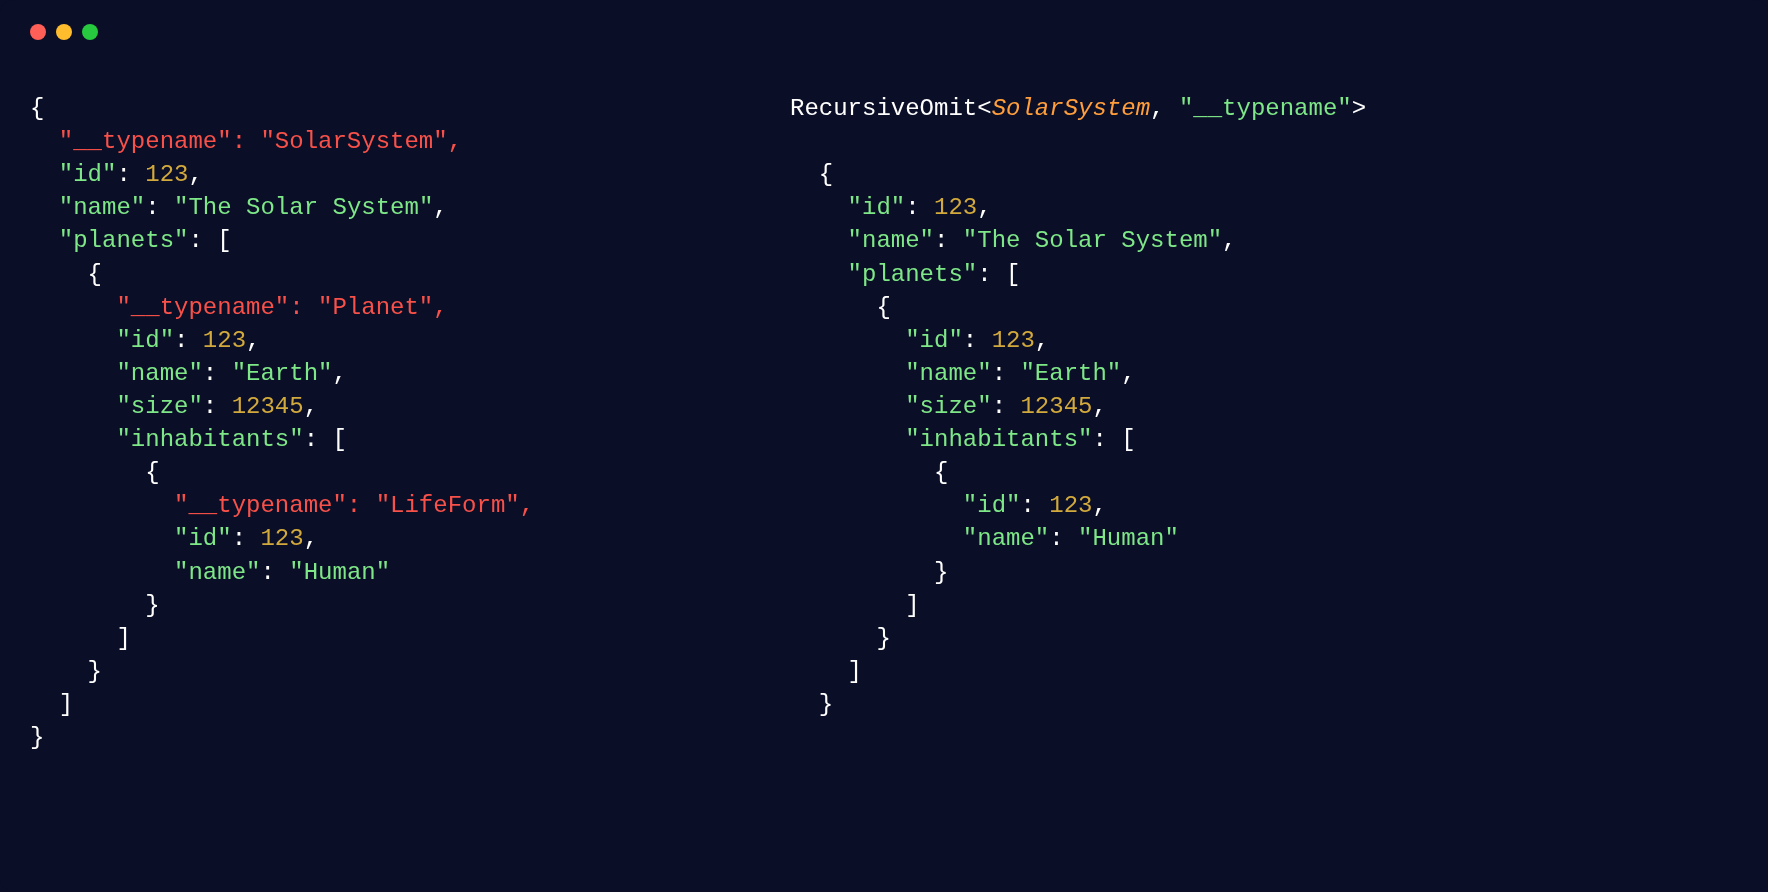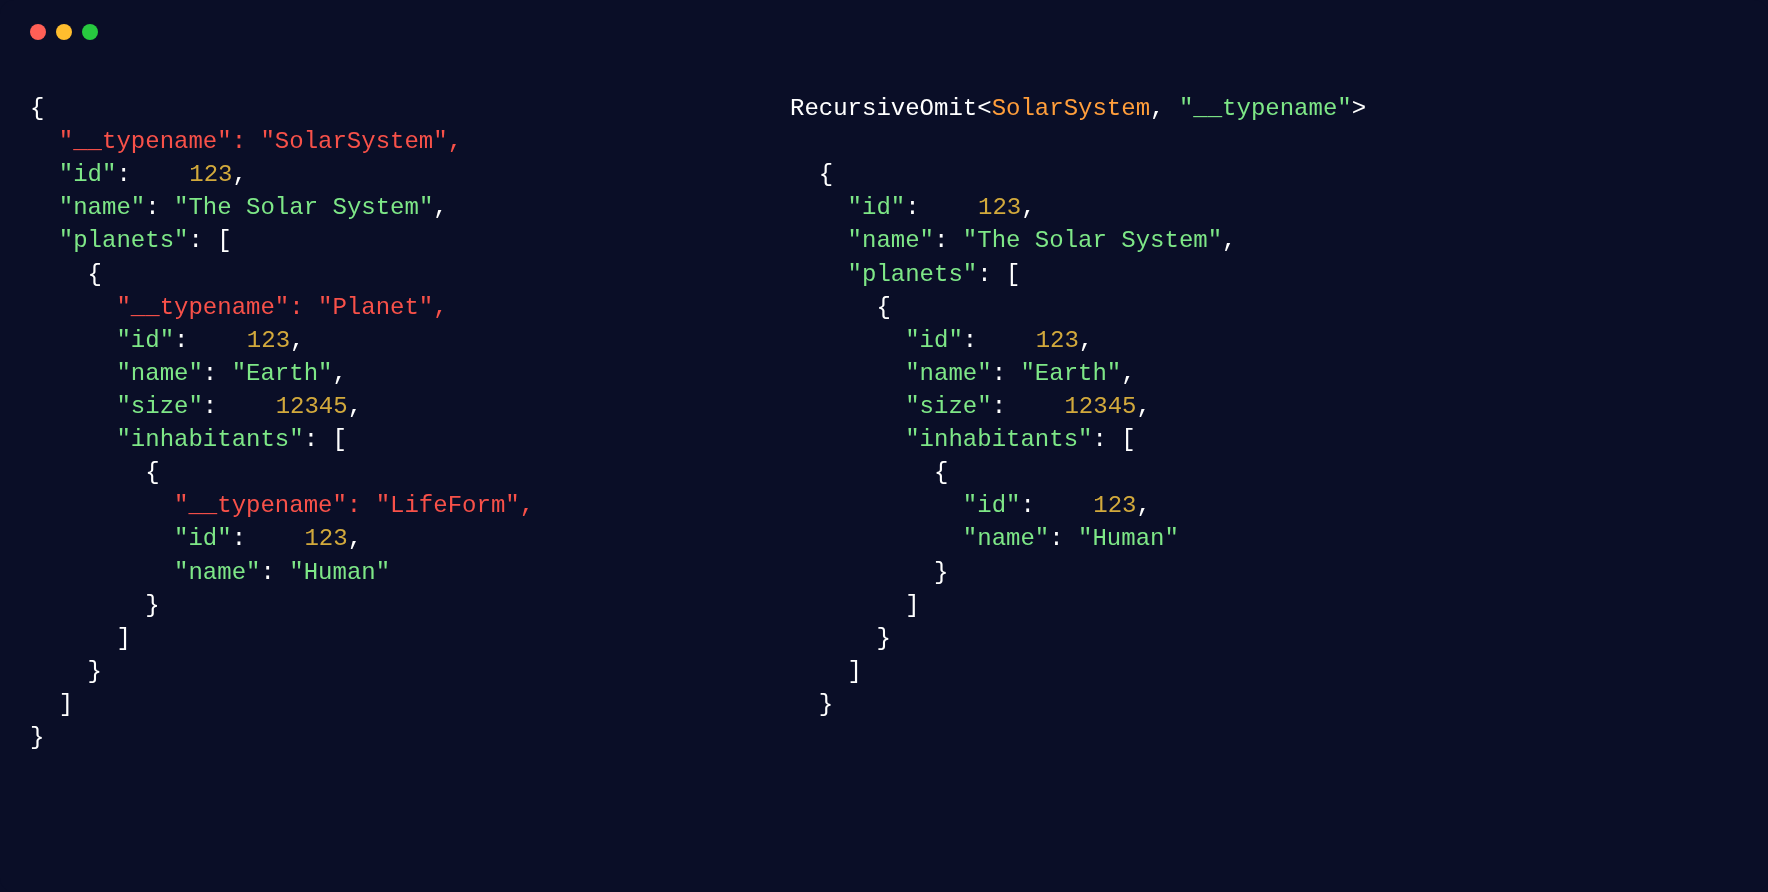--- a/index.html
+++ b/index.html
@@ -48,23 +48,23 @@
     white-space: pre;
     font-weight: 500;
   }
   .left  { flex: 0 0 740px; }
   .right { flex: 1; }
 
   
   .tk-punc   { color: #ffffff; }
   .tk-key    { color: #7ee787; }   
   .tk-str    { color: #7ee787; }
-  .tk-num    { color: #d2a93c; margin-left: 44px; }   
+  .tk-num    { color: #d2a93c; }   
   .tk-red    { color: #f85149; }   
-  .tk-type   { color: #ff9e3b; }
+  .tk-type   { color: #ff9e3b; font-style: italic; }
 </style>
 </head>
 <body>
 
 <div class="window">
   <div class="titlebar">
     <div class="dot red"></div>
     <div class="dot yellow"></div>
     <div class="dot green"></div>
   </div>

